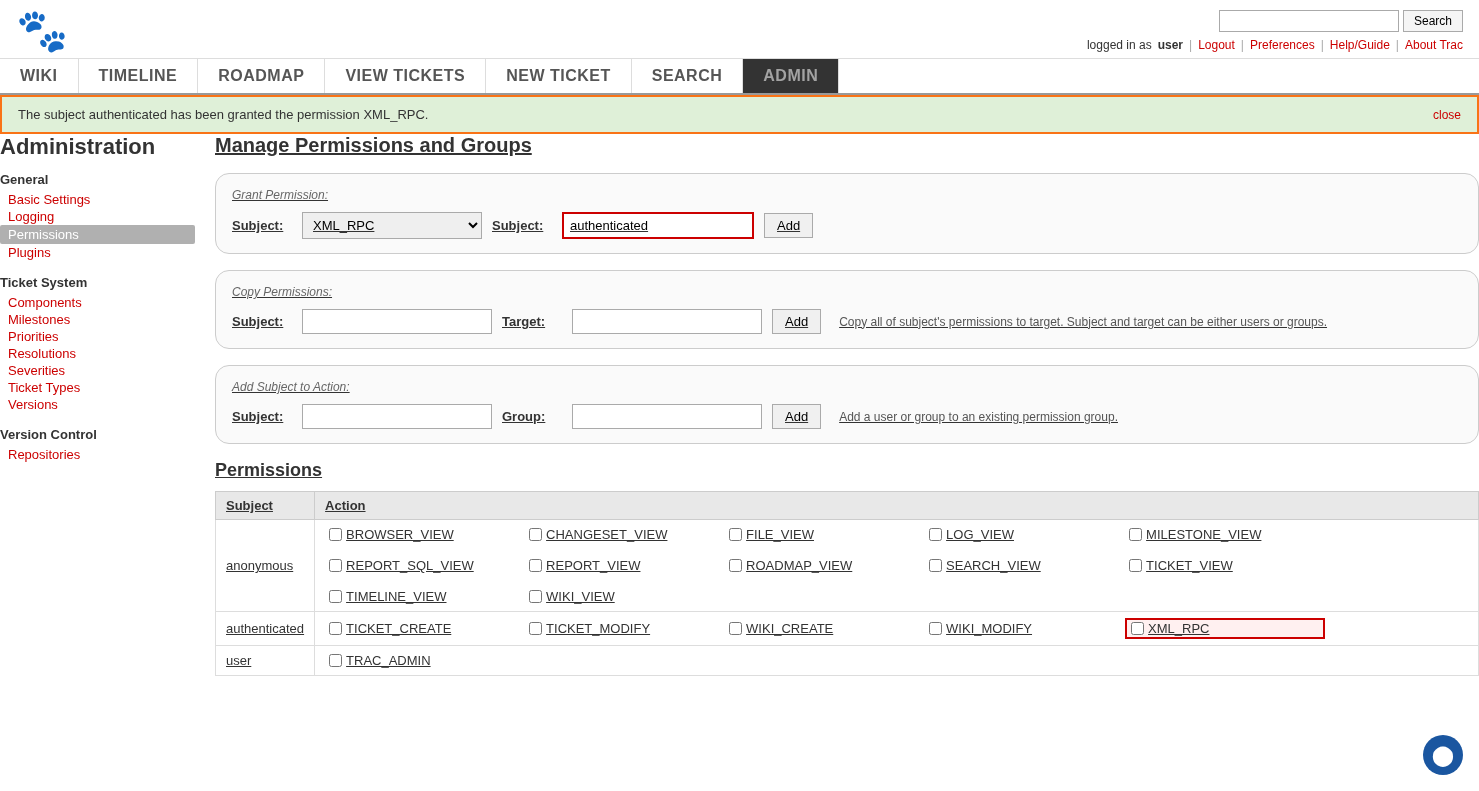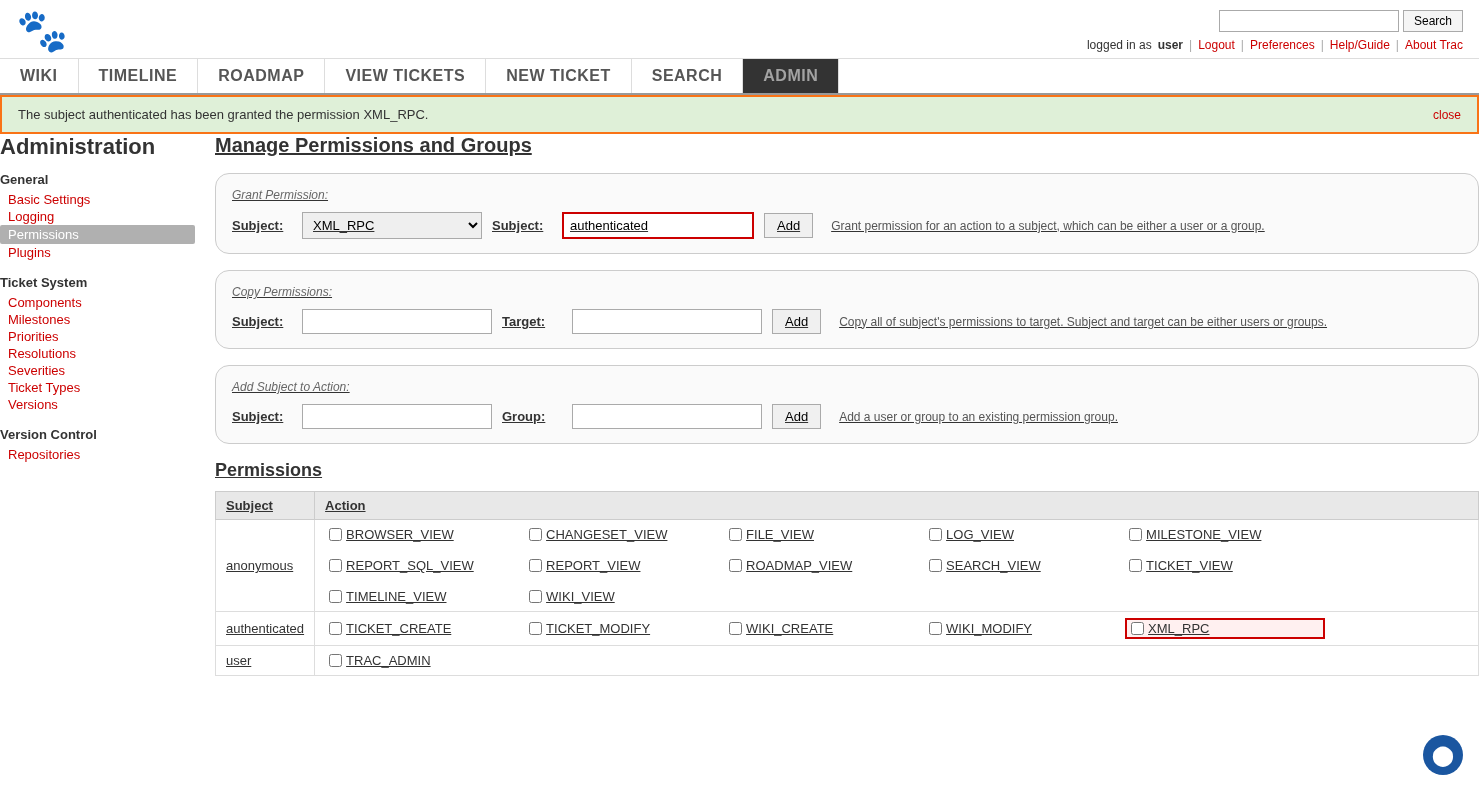--- a/index.html
+++ b/index.html
@@ -145,21 +145,20 @@
     <h2>Manage Permissions and Groups</h2>
 
     <div class="section-box">
       <div class="section-legend">Grant Permission:</div>
       <div class="section-row">
         <label>Subject:</label>
         <select id="grant-action-select"><option value="BROWSER_VIEW">BROWSER_VIEW</option><option value="CHANGESET_VIEW">CHANGESET_VIEW</option><option value="FILE_VIEW">FILE_VIEW</option><option value="LOG_VIEW">LOG_VIEW</option><option value="MILESTONE_VIEW">MILESTONE_VIEW</option><option value="REPORT_SQL_VIEW">REPORT_SQL_VIEW</option><option value="REPORT_VIEW">REPORT_VIEW</option><option value="ROADMAP_VIEW">ROADMAP_VIEW</option><option value="SEARCH_VIEW">SEARCH_VIEW</option><option value="TICKET_VIEW">TICKET_VIEW</option><option value="TIMELINE_VIEW">TIMELINE_VIEW</option><option value="WIKI_VIEW">WIKI_VIEW</option><option value="TICKET_CREATE">TICKET_CREATE</option><option value="TICKET_MODIFY">TICKET_MODIFY</option><option value="WIKI_CREATE">WIKI_CREATE</option><option value="WIKI_MODIFY">WIKI_MODIFY</option><option value="XML_RPC" selected="">XML_RPC</option><option value="TRAC_ADMIN">TRAC_ADMIN</option></select>
         <label>Subject:</label>
         <input type="text" class="highlight" id="grant-subject-input" value="authenticated" style="">
         <button class="add-btn">Add</button>
-        <span class="hint">Grant permission for an action to a subject, which can be either a user or a group.</span>
       </div>
     </div>
 
     <div class="section-box">
       <div class="section-legend">Copy Permissions:</div>
       <div class="section-row">
         <label>Subject:</label>
         <input type="text" style="">
         <label>Target:</label>
         <input type="text" style="">

